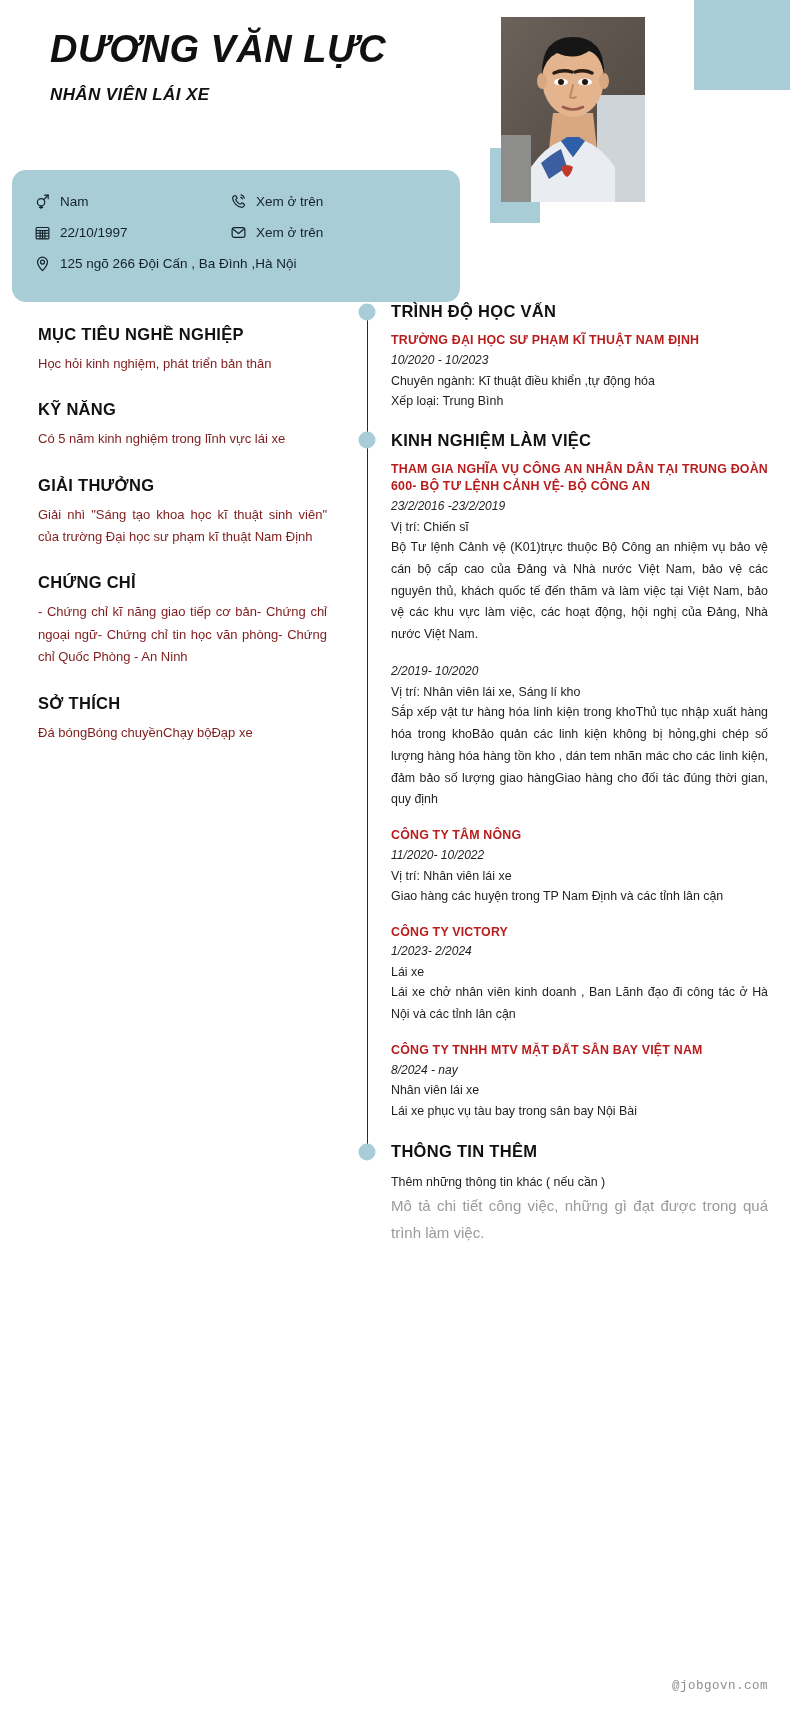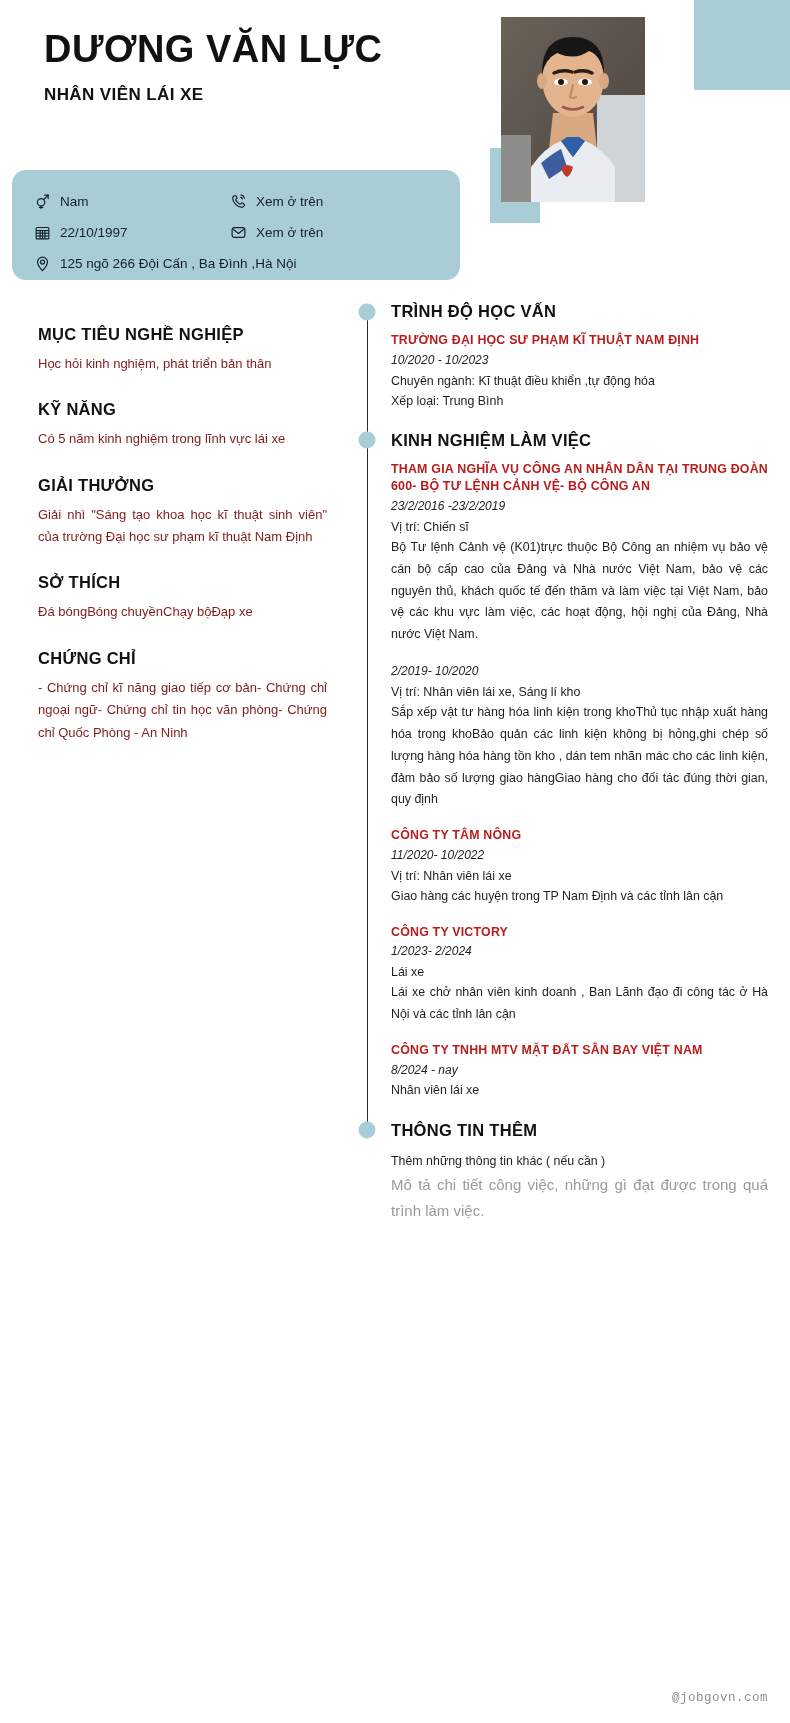--- a/index.html
+++ b/index.html
@@ -33,22 +33,23 @@
   .deco-left-photo {
     position: absolute;
     left: 490px;
     top: 148px;
     width: 50px;
     height: 75px;
     background: #a8cdd7;
   }
   .name-block {
     position: absolute;
-    left: 44px;
+    left: 50px;
     top: 28px;
+    font-style: italic;
   }
   .full-name {
     font-size: 38px;
     font-weight: 800;
     letter-spacing: 0.5px;
     color: #111111;
     line-height: 1.15;
     white-space: nowrap;
   }
   .job-title {
@@ -68,21 +69,21 @@
     background: #5b5149;
   }
   .photo-svg { display:block; width:144px; height:185px; }
 
   
   .contact-card {
     position: absolute;
     left: 12px;
     top: 170px;
     width: 448px;
-    height: 110px;
+    height: 132px;
     background: #a8cdd7;
     border-radius: 14px;
     padding: 16px 22px 0 22px;
   }
   .contact-row {
     display: flex;
     align-items: center;
     height: 31px;
   }
   .contact-item {
@@ -205,21 +206,21 @@
     font-size: 15px;
     line-height: 1.76;
     color: #9a9a9a;
     text-align: justify;
   }
   .spacer-top { margin-top: 20px; }
 
   .watermark {
     position: absolute;
     right: 22px;
-    bottom: 18px;
+    bottom: 30px;
     font-family: "Liberation Mono", monospace;
     font-size: 12.5px;
     color: #8f8f8f;
     letter-spacing: 0.5px;
   }
 </style>
 </head>
 <body>
 
 <div class="header">
@@ -349,27 +350,27 @@
       <div class="l-head">KỸ NĂNG</div>
       <div class="l-body">Có 5 năm kinh nghiệm trong lĩnh vực lái xe</div>
     </div>
 
     <div class="l-section">
       <div class="l-head">GIẢI THƯỞNG</div>
       <div class="l-body">Giải nhì "Sáng tạo khoa học kĩ thuật sinh viên" của trường Đại học sư phạm kĩ thuật Nam Định</div>
     </div>
 
     <div class="l-section">
+      <div class="l-head">CHỨNG CHỈ</div>
+      <div class="l-body">- Chứng chỉ kĩ năng giao tiếp cơ bản- Chứng chỉ ngoại ngữ- Chứng chỉ tin học văn phòng- Chứng chỉ Quốc Phòng - An Ninh</div>
+    </div>
+
+    <div class="l-section">
       <div class="l-head">SỞ THÍCH</div>
       <div class="l-body">Đá bóngBóng chuyềnChạy bộĐạp xe</div>
-    </div>
-
-    <div class="l-section">
-      <div class="l-head">CHỨNG CHỈ</div>
-      <div class="l-body">- Chứng chỉ kĩ năng giao tiếp cơ bản- Chứng chỉ ngoại ngữ- Chứng chỉ tin học văn phòng- Chứng chỉ Quốc Phòng - An Ninh</div>
     </div>
 
   </div>
 
   <div class="col-right">
     <div class="timeline"></div>
 
     <div class="r-group">
       <div class="r-head-row">
         <span class="r-dot"></span>
@@ -413,20 +414,21 @@
         <div class="e-title">CÔNG TY VICTORY</div>
         <div class="e-date">1/2023- 2/2024</div>
         <div class="e-line">Lái xe</div>
         <div class="e-desc">Lái xe chở nhân viên kinh doanh , Ban Lãnh đạo đi công tác ở Hà Nội và các tỉnh lân cận</div>
       </div>
 
       <div class="entry">
         <div class="e-title">CÔNG TY TNHH MTV MẶT ĐẤT SÂN BAY VIỆT NAM</div>
         <div class="e-date">8/2024 - nay</div>
         <div class="e-line">Nhân viên lái xe</div>
+        <div class="e-desc">Lái xe phục vụ tàu bay trong sân bay Nội Bài</div>
       </div>
     </div>
 
     <div class="r-group spacer-top">
       <div class="r-head-row">
         <span class="r-dot"></span>
         <span class="r-head">THÔNG TIN THÊM</span>
       </div>
       <div class="entry">
         <div class="e-note-strong">Thêm những thông tin khác ( nếu cần )</div>

